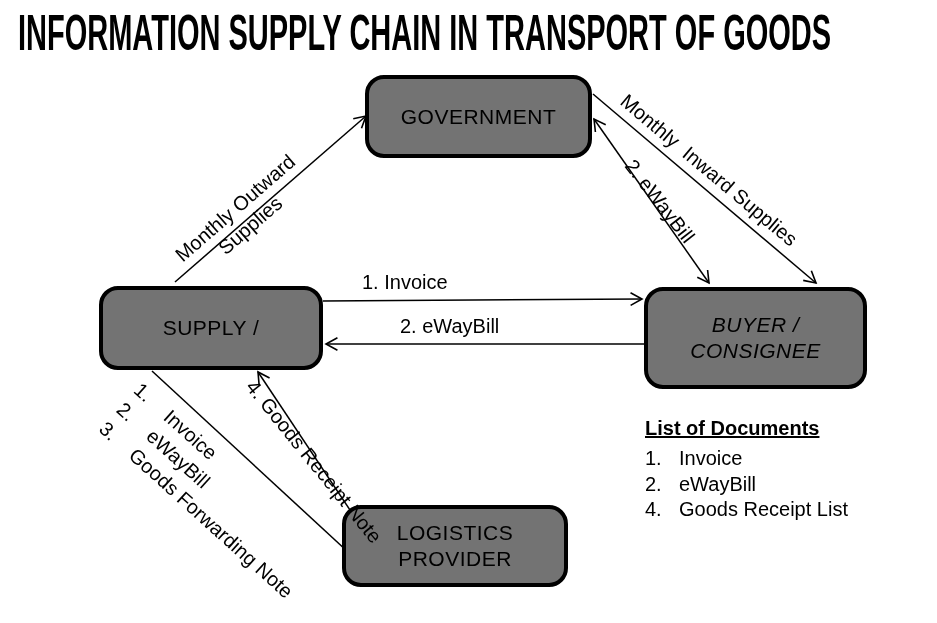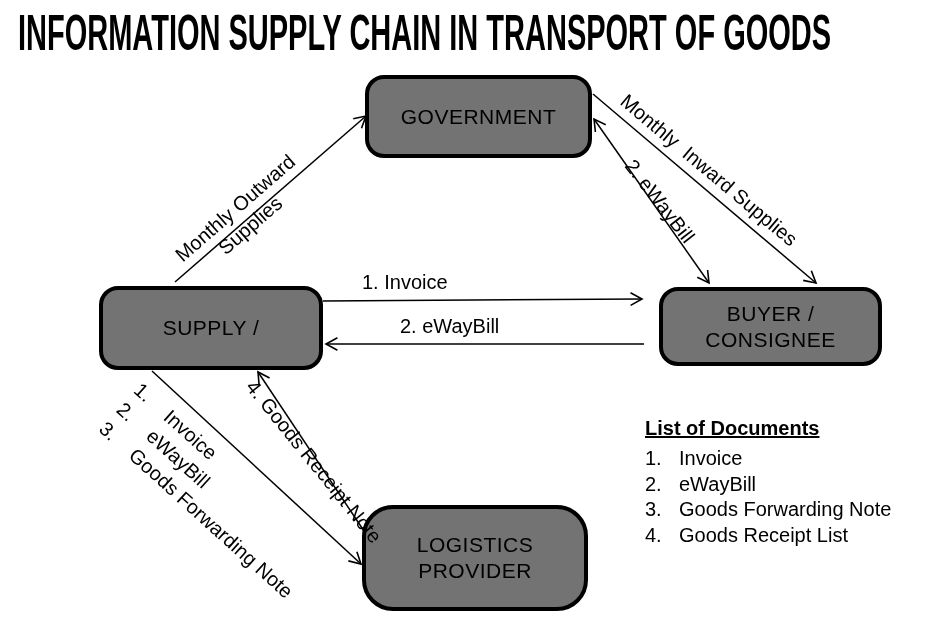--- a/index.html
+++ b/index.html
@@ -14,22 +14,22 @@
   }
   svg.wires{position:absolute;left:0;top:0;z-index:1;}
   .node{
     position:absolute;box-sizing:border-box;z-index:2;
     border:4px solid #000;border-radius:19px;background:#737373;
     display:flex;flex-direction:column;align-items:center;justify-content:center;
     text-align:center;font-size:21px;letter-spacing:0.5px;line-height:26px;
   }
   .node-gov{left:365px;top:75px;width:227px;height:83px;}
   .node-seller{left:99px;top:286px;width:224px;height:84px;}
-  .node-buyer{left:659px;top:287px;width:223px;height:79px;}
-  .node-logistics{left:362px;top:505px;width:226px;height:106px;border-radius:31px;}
+  .node-buyer{left:644px;top:287px;width:223px;height:102px;font-style:italic;}
+  .node-logistics{left:342px;top:505px;width:226px;height:82px;}
   .edge-label{position:absolute;z-index:3;font-size:20px;white-space:nowrap;line-height:22px;}
   .lbl-outward{left:243px;top:217px;transform:translate(-50%,-50%) rotate(-41deg);text-align:center;line-height:23px;}
   .lbl-inward{left:709px;top:170px;transform:translate(-50%,-50%) rotate(40deg);white-space:pre;}
   .lbl-ewb-diag{left:660px;top:201px;transform:translate(-50%,-50%) rotate(52deg);}
   .lbl-invoice{left:362px;top:271px;}
   .lbl-ewb-h{left:400px;top:315px;}
   .lbl-bundle{left:146px;top:377px;transform:rotate(42deg);transform-origin:0 0;line-height:26px;}
   .lbl-grn{left:259px;top:376px;transform:rotate(51deg);transform-origin:0 0;}
   .num-col{display:inline-block;width:40px;}
   .doclist{position:absolute;left:645px;top:415px;z-index:3;font-size:20px;}
@@ -106,20 +106,17 @@
 
   <div class="doclist">
     <div class="doclist-heading">List of Documents</div>
     <div class="doc-row">
       <span class="num">1.</span><span>Invoice</span>
     </div>
     <div class="doc-row">
       <span class="num">2.</span><span>eWayBill</span>
     </div>
     <div class="doc-row">
-      <span class="num">3.</span><span>Goods Forwarding Note</span>
-    </div>
-    <div class="doc-row">
       <span class="num">4.</span><span>Goods Receipt List</span>
     </div>
   </div>
 
 </div>
 
 </body></html>

